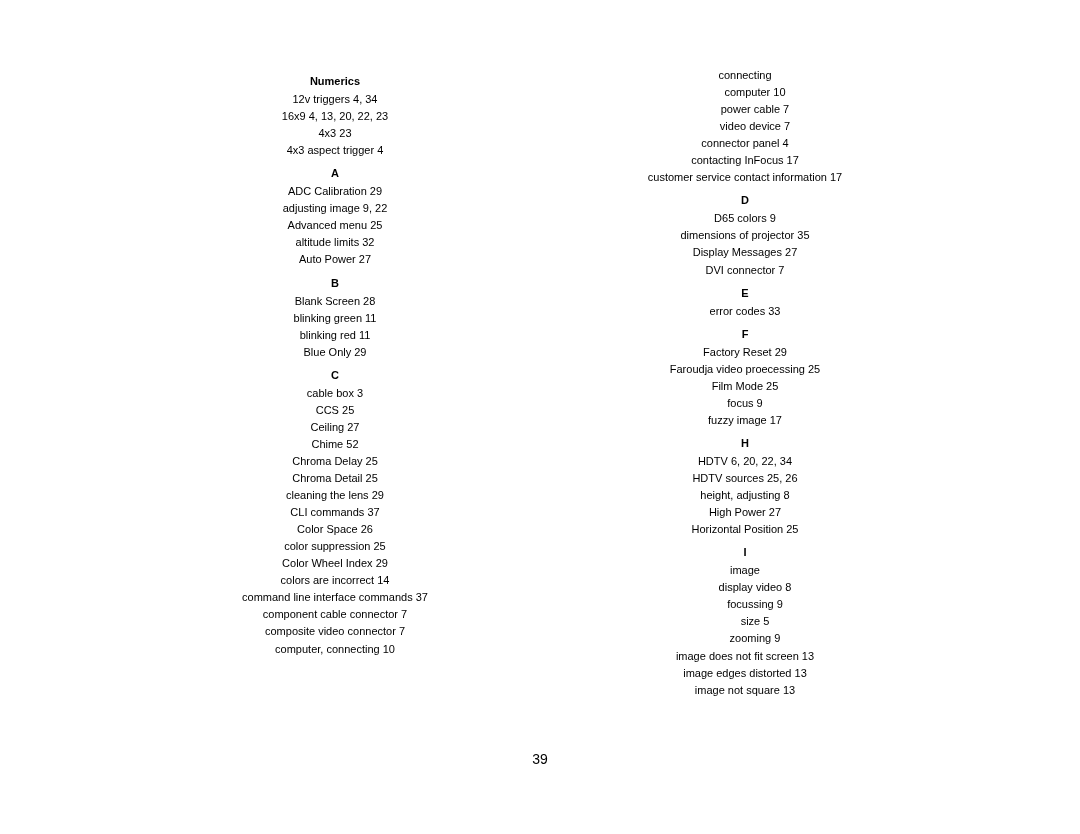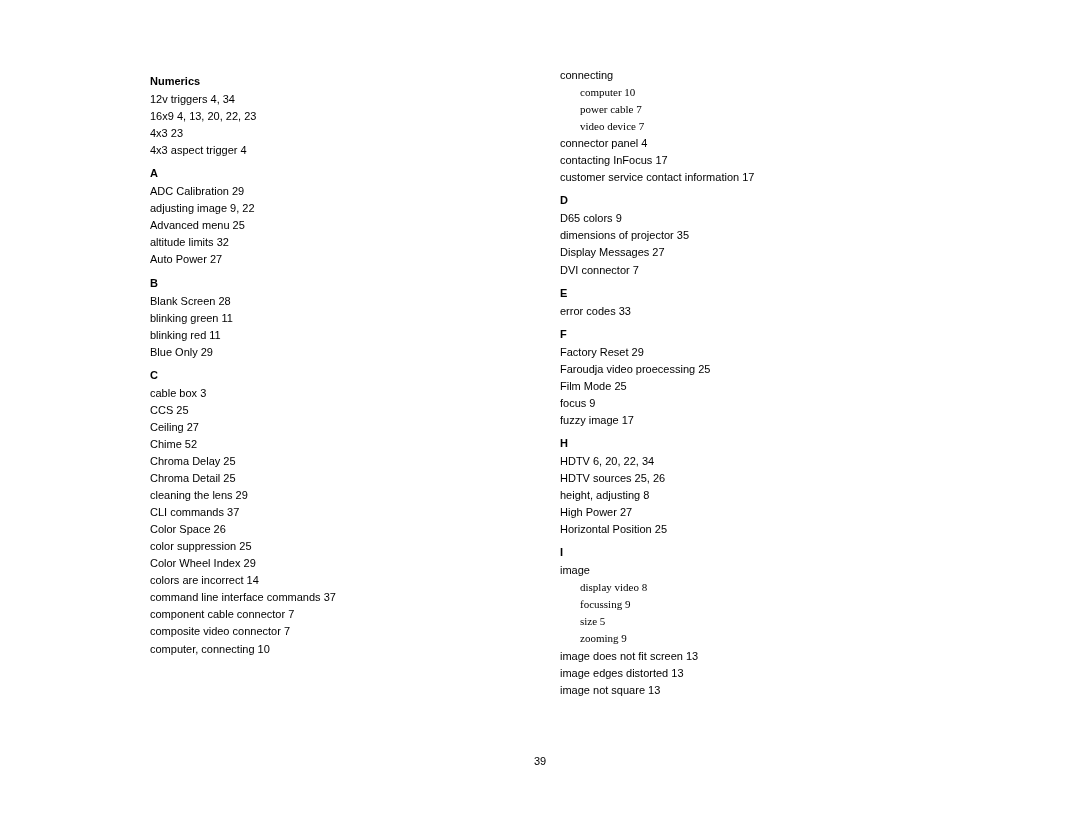--- a/index.html
+++ b/index.html
@@ -23,37 +23,37 @@
     }
     .content {
       display: flex;
       flex-direction: row;
       gap: 40px;
       flex: 1;
     }
     .column {
       flex: 1;
       line-height: 1.55;
+      text-align: center;
     }
     .section-header {
       font-weight: bold;
       margin-top: 6px;
       margin-bottom: 1px;
     }
     .entry {
       padding-left: 0px;
     }
     .entry.indented {
       padding-left: 20px;
-      font-family: Liberation Serif, serif;
     }
     .page-number {
       text-align: center;
       margin-top: 20px;
-      font-size: 11px;
+      font-size: 14px;
     }
   </style>
 </head>
 <body>
 
 <div class="page">
   <div class="content">
 
     <div class="column" id="left-col">
         <div class="section-header">Numerics</div>

